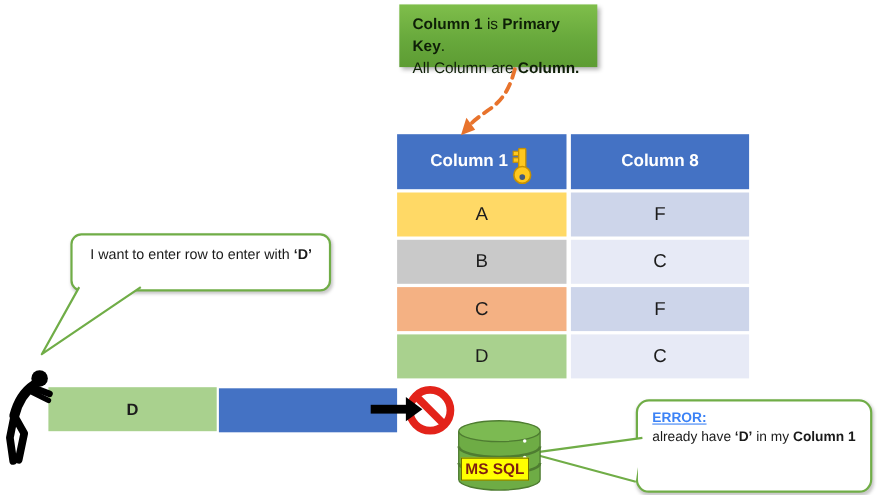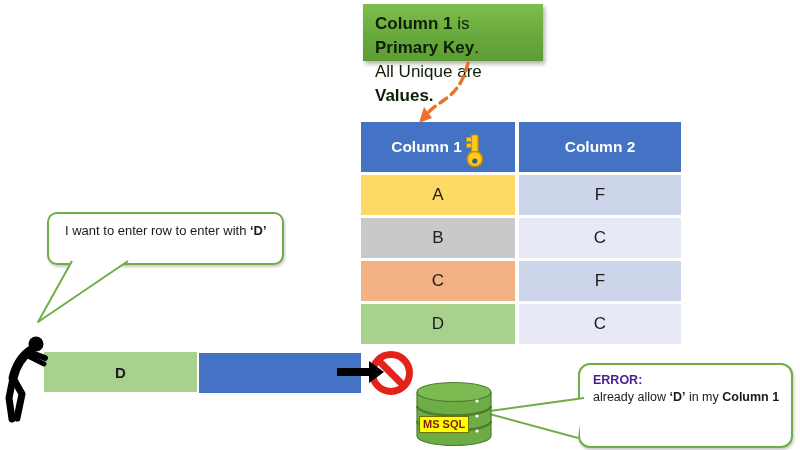--- a/index.html
+++ b/index.html
@@ -3,99 +3,99 @@
 <meta charset="utf-8">
 <style>
   html,body{margin:0;padding:0;background:#fff;}
   #canvas{position:relative;width:800px;height:450px;background:#ffffff;
           font-family:"Liberation Sans",sans-serif;overflow:hidden;}
 
   
   .top-callout{position:absolute;left:363px;top:4px;width:180px;height:57px;
     background:linear-gradient(180deg,#7FBE4B 0%,#68A93C 55%,#5D9C33 100%);
     box-shadow:2px 3px 4px rgba(0,0,0,.3);
-    color:#0e1f07;font-size:17px;line-height:1.42;
+    color:#0e1f07;font-size:14px;line-height:1.42;
     padding:8px 6px 0 12px;box-sizing:border-box;}
   .top-callout b{font-weight:bold;}
 
   
   .tbl{position:absolute;left:361px;top:122px;display:grid;
        grid-template-columns:154px 162px;column-gap:4px;row-gap:3px;}
   .hcell{height:50px;background:#4472C4;color:#fff;font-weight:bold;
          font-size:15.5px;display:flex;align-items:center;justify-content:center;}
   .hcell .key-wrap{margin-left:2px;transform:translateY(6px);}
   .cell{height:40px;display:flex;align-items:center;justify-content:center;
         font-size:17px;color:#1c1c1c;}
 
   
   .bubble{position:absolute;background:#fff;border:2px solid #70AD47;
           box-shadow:1px 2px 3px rgba(0,0,0,.22);box-sizing:border-box;color:#1a1a1a;}
-  .left-bubble{left:47px;top:212px;width:237px;height:53px;border-radius:10px;
+  .left-bubble{left:64px;top:212px;width:237px;height:53px;border-radius:10px;
                font-size:13px;line-height:1.5;padding:7px 4px 0 16px;}
   .right-bubble{left:578px;top:363px;width:215px;height:85px;border-radius:12px;
                 font-size:12.5px;line-height:1.38;padding:7px 4px 0 13px;}
-  .err{color:#4c1d95;font-weight:bold;}
+  .err{color:#3b82f6;font-weight:bold;text-decoration:underline;}
 
   
   .ins-col1{position:absolute;left:44px;top:352px;width:153px;height:40px;
             display:flex;align-items:center;justify-content:center;
             font-size:15px;font-weight:600;color:#1c1c1c;}
   .ins-col2{position:absolute;left:199px;top:353px;width:162px;height:40px;}
 
   
   .db-label{position:absolute;left:419px;top:416px;z-index:6;
-            background:#FFFF00;color:#7E1D11;font-weight:bold;font-size:11px;
+            background:#FFFF00;color:#7E1D11;font-weight:bold;font-size:14px;
             padding:1px 3px;border:1px solid #707000;line-height:1.2;}
 
   svg.overlay{position:absolute;left:0;top:0;z-index:5;pointer-events:none;}
 </style>
 </head>
 <body>
 
 <div id="canvas">
 
   <div class="top-callout">
     <div><b>Column 1</b><span> is </span><b>Primary Key</b><span>.</span></div>
-    <div><span>All Unique are </span><b>Values.</b></div>
+    <div><span>All Column are </span><b>Column.</b></div>
   </div>
 
   <div class="tbl">
     <div class="hcell">
       <span>Column 1</span>
       <span class="key-wrap">
         <svg width="21" height="34" viewBox="0 0 21 34">
           <rect x="2.5" y="3.5" width="6" height="4" fill="#FFC81E" stroke="#C79100" stroke-width="1"></rect>
           <rect x="2.5" y="9.5" width="6" height="4" fill="#FFC81E" stroke="#C79100" stroke-width="1"></rect>
           <rect x="7.5" y="1" width="6.5" height="19" rx="1" fill="#FFC81E" stroke="#C79100" stroke-width="1.2"></rect>
           <circle cx="10.8" cy="25" r="7.6" fill="#FFC81E" stroke="#C79100" stroke-width="1.5"></circle>
           <circle cx="10.8" cy="27" r="2.6" fill="#44597E"></circle>
         </svg>
       </span>
     </div>
     <div class="hcell">
-      <span>Column 2</span>
+      <span>Column 8</span>
     </div>
 
     <div class="cell" style="background-color: rgb(255, 217, 102);">A</div>
     <div class="cell" style="background-color: rgb(205, 213, 234);">F</div>
     <div class="cell" style="background-color: rgb(201, 201, 201);">B</div>
     <div class="cell" style="background-color: rgb(231, 234, 246);">C</div>
     <div class="cell" style="background-color: rgb(244, 177, 131);">C</div>
     <div class="cell" style="background-color: rgb(205, 213, 234);">F</div>
     <div class="cell" style="background-color: rgb(169, 209, 142);">D</div>
     <div class="cell" style="background-color: rgb(231, 234, 246);">C</div>
   </div>
 
   <div class="bubble left-bubble">
     <div><span>I want to enter row to enter with </span><b>‘D’</b></div>
   </div>
 
   <div class="bubble right-bubble">
     <div class="err">ERROR:</div>
-    <div><span>already allow </span><b>‘D’</b><span> in my </span><b>Column 1</b></div>
+    <div><span>already have </span><b>‘D’</b><span> in my </span><b>Column 1</b></div>
   </div>
 
   <div class="ins-col1" style="background-color: rgb(169, 209, 142);">D</div>
   <div class="ins-col2" style="background-color: rgb(68, 114, 196);"></div>
 
   <svg class="overlay" width="800" height="450" viewBox="0 0 800 450">
 
     <g>
       <path d="M468,63 C463,82 456,92 444,100 C436,106 431,109 428,113" fill="none" stroke="#E8732C" stroke-width="3.5" stroke-dasharray="8 6" stroke-linecap="round"></path>
       <polygon points="419,123 432,118 424,107" fill="#E8732C"></polygon>

